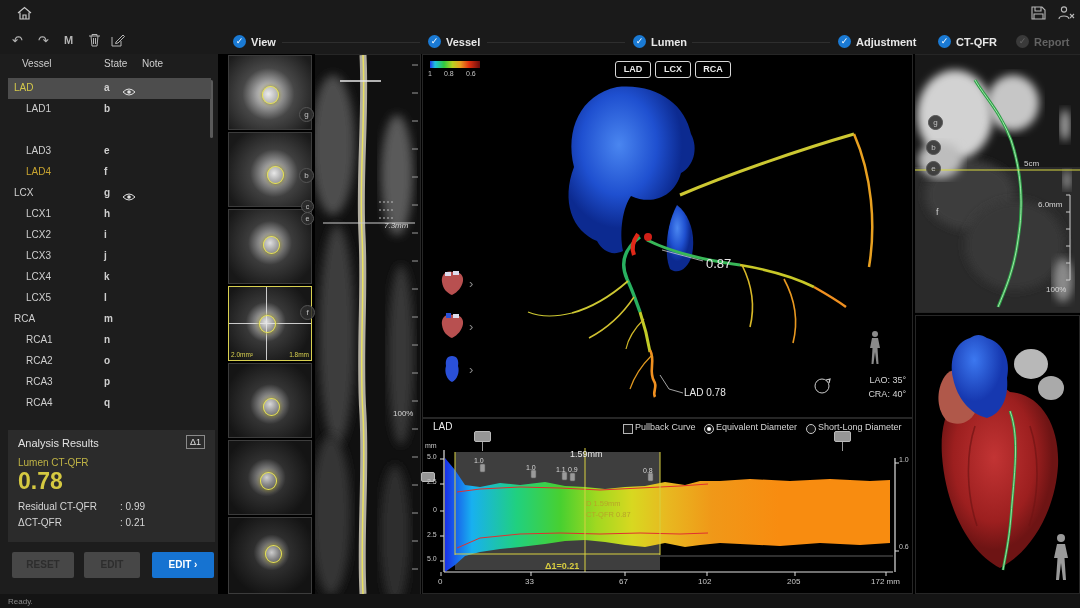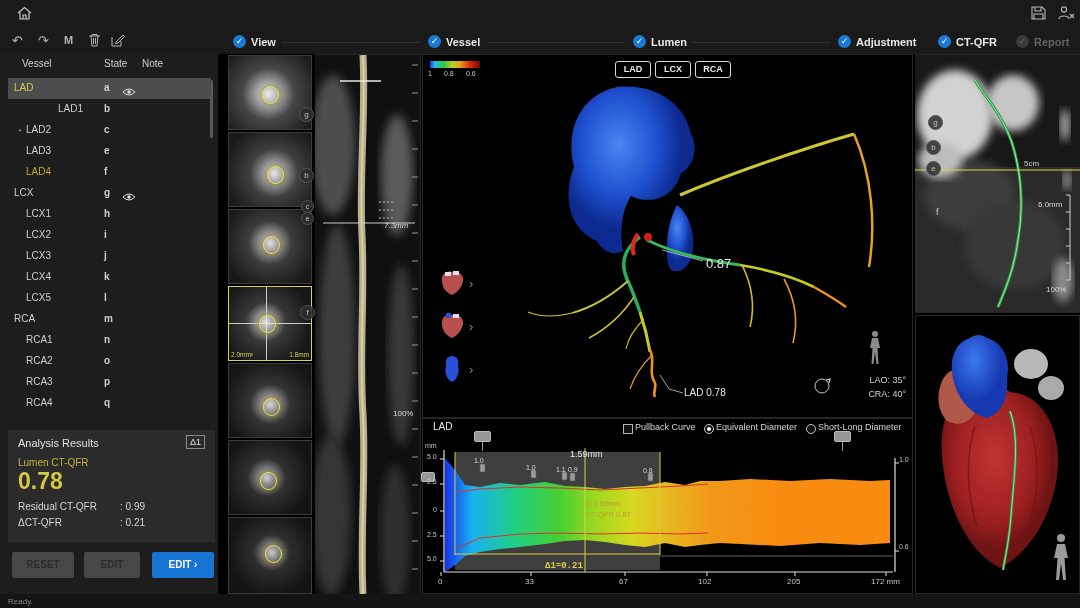--- a/index.html
+++ b/index.html
@@ -114,27 +114,22 @@
 
   <div class="vrow sel" style="top:78px;">
       <span class="vname yel" style="left:6px;">LAD</span>
       <span class="vstate">a</span>
       <span class="veye"><svg width="14" height="10">
           <path d="M1,5 Q7,-1 13,5 Q7,11 1,5Z" fill="none" stroke="#e0e0e0"></path>
           <circle cx="7" cy="5" r="1.8" fill="#e0e0e0"></circle>
         </svg></span>
     </div>
   <div class="vrow" style="top:99px;">
-      <span class="vname" style="left:18px;margin-left:32px;">LAD1</span>
+      <span class="vname" style="left:18px;">LAD1</span>
       <span class="vstate">b</span>
-    </div>
-  <div class="vrow" style="top:120px;">
-      <span class="vname" style="left:11px;font-size:7px;top:6px;">‣</span>
-      <span class="vname" style="left:18px;">LAD2</span>
-      <span class="vstate">c</span>
     </div>
   <div class="vrow" style="top:141px;">
       <span class="vname" style="left:18px;">LAD3</span>
       <span class="vstate">e</span>
     </div>
   <div class="vrow" style="top:162px;">
       <span class="vname yel2" style="left:18px;">LAD4</span>
       <span class="vstate">f</span>
     </div>
   <div class="vrow" style="top:183px;">
@@ -432,21 +427,21 @@
   <span class="t" style="left:787px;top:577px;font-size:8px;color:#c8c8c8;">205</span>
   <span class="t" style="left:871px;top:577px;font-size:8px;color:#c8c8c8;">172 mm</span>
   <span class="t" style="left:570px;top:449px;font-size:9px;color:#ececec;">1.59mm</span>
   <span class="t" style="left:474px;top:457px;font-size:7px;">1.0</span>
   <span class="t" style="left:526px;top:464px;font-size:7px;">1.0</span>
   <span class="t" style="left:556px;top:466px;font-size:7px;">1.1</span>
   <span class="t" style="left:568px;top:466px;font-size:7px;">0.9</span>
   <span class="t" style="left:643px;top:467px;font-size:7px;">0.8</span>
   <span class="t" style="left:586px;top:499px;font-size:7.5px;color:#b8a428;">D 1.59mm</span>
   <span class="t" style="left:586px;top:510px;font-size:7.5px;color:#b8a428;">CT-QFR 0.87</span>
-  <span class="t" style="left:545px;top:561px;font-size:9px;font-weight:bold;color:#d8cc40;font-family:Liberation Mono, monospace;">Δ1=0.21</span>
+  <span class="t" style="left:545px;top:561px;font-size:9px;font-weight:bold;color:#d8cc40;">Δ1=0.21</span>
 
   <div class="panel" style="left:915px;top:54px;width:165px;height:259px;"></div>
   <svg class="abs" style="left:915px;top:55px;" width="165" height="257">
     <defs>
         <filter id="bl2">
           <feGaussianBlur stdDeviation="4"></feGaussianBlur>
         </filter>
       </defs>
     <rect width="165" height="257" fill="#181818"></rect>
     <rect x="0" y="112" width="165" height="145" fill="#2a2a2a"></rect>

